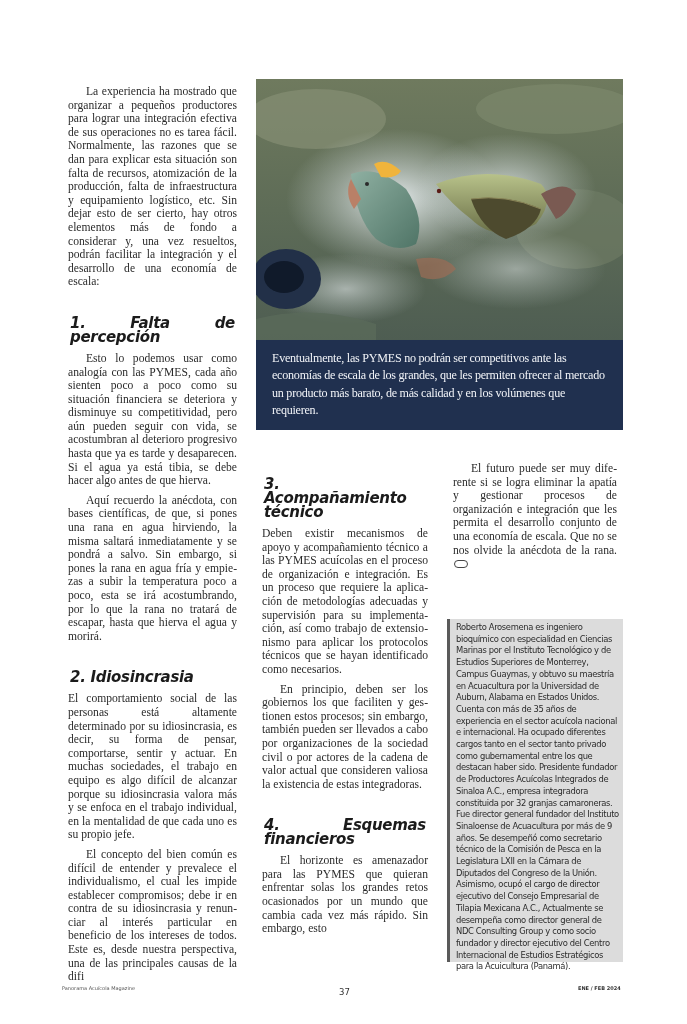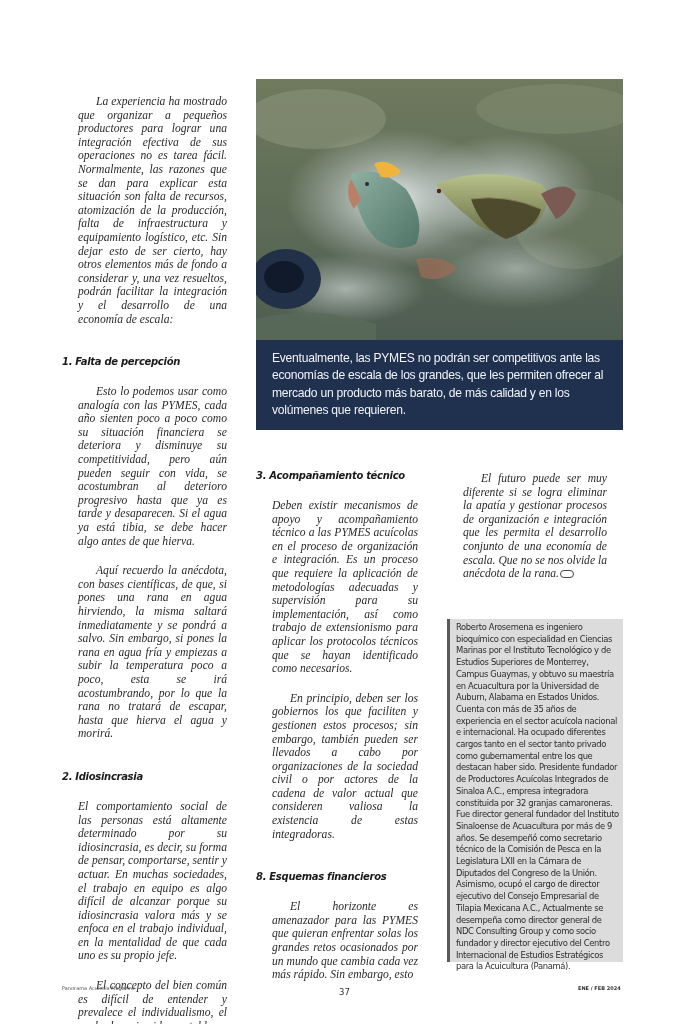--- a/index.html
+++ b/index.html
@@ -1,29 +1,29 @@
 <!DOCTYPE html>
 <html><head>
 <meta charset="utf-8">
 <style>
   html, body { margin: 0; padding: 0; background: #ffffff; }
   body { width: 687px; height: 1024px; position: relative; overflow: hidden; font-family: "Liberation Serif", serif; color: #2a2a2a; }
   .col { position: absolute; font-size: 11.6px; line-height: 13.6px; text-align: justify; hyphens: manual; }
-  .col p { margin: 16px; font-style: italic; }
+  .col p { margin: 6px; }
   .col p.indent { text-indent: 18px; }
-  .col h3 { margin: 0; font-family: "DejaVu Sans", sans-serif; font-style: italic; font-weight: bold; font-size: 10px; line-height: 14px; color: #1b1b1b; letter-spacing: -0.3px; }
+  .col h3 { margin: 8px; font-family: "DejaVu Sans", sans-serif; font-style: italic; font-weight: bold; font-size: 15px; line-height: 14px; color: #1b1b1b; letter-spacing: -0.3px; }
   #col1 { left: 62px; top: 79px; width: 181px; }
   #col2 { left: 256px; top: 456px; width: 178px; }
   #col3 { left: 447px; top: 456px; width: 176px; }
   .gap { height: 13px; }
 
   #photo { position: absolute; left: 256px; top: 79px; width: 367px; height: 262px; overflow: hidden; background: #5c6a55; }
   #photo svg { display: block; width: 100%; height: 100%; }
 
-  #pullquote { position: absolute; left: 256px; top: 340px; width: 367px; height: 90px; background: #20304f; box-sizing: border-box; padding: 10px 12px 0 16px; color: #f2f4f8; font-family: Liberation Sans, sans-serif; font-size: 12.1px; line-height: 17.4px; letter-spacing: -0.25px; }
+  #pullquote { position: absolute; left: 256px; top: 340px; width: 367px; height: 90px; background: #20304f; box-sizing: border-box; padding: 10px 12px 0 16px; color: #f2f4f8; font-family: Liberation Serif, serif; font-size: 12.1px; line-height: 17.4px; letter-spacing: -0.25px; }
 
   #bio { position: absolute; left: 447px; top: 619px; width: 176px; height: 343px; background: #dcdcdc; border-left: 3px solid #5a5a5a; box-sizing: border-box; padding: 3px 4px 0 6px; font-family: "DejaVu Sans", sans-serif; font-size: 8.4px; line-height: 11.7px; color: #2b2b2b; letter-spacing: -0.35px; }
 
   .end-mark { display: inline-block; width: 12px; height: 6px; border: 1px solid #444; border-radius: 4px; margin-left: 1px; vertical-align: middle; position: relative; top: -1px; }
 
   #footer-left { position: absolute; left: 62px; top: 985px; font-family: "DejaVu Sans", sans-serif; font-size: 5px; color: #555; }
   #footer-page { position: absolute; left: 339px; top: 987px; font-family: "DejaVu Sans", sans-serif; font-size: 8.5px; color: #333; }
   #footer-right { position: absolute; left: 578px; top: 985px; font-family: "DejaVu Sans", sans-serif; font-size: 5px; font-weight: bold; color: #333; }
 </style>
 </head>
@@ -89,21 +89,21 @@
 <div id="pullquote">
   <span>Eventualmente, las PYMES no podrán ser competitivos ante las economías de escala de los grandes, que les permiten ofrecer al mercado un producto más barato, de más calidad y en los volúmenes que requieren.</span>
 </div>
 
 <div id="col2" class="col">
   <div class="gap"></div>
   <h3>3. Acompañamiento técnico</h3>
   <p>Deben existir mecanismos de apoyo y acompañamiento técnico a las PYMES acuícolas en el proceso de organización e integración. Es un proceso que requiere la aplica­ción de metodologías adecuadas y supervisión para su implementa­ción, así como trabajo de extensio­nismo para aplicar los protocolos técnicos que se hayan identificado como necesarios.</p>
   <p class="indent">En principio, deben ser los gobiernos los que faciliten y ges­tionen estos procesos; sin embargo, también pueden ser llevados a cabo por organizaciones de la sociedad civil o por actores de la cadena de valor actual que consideren valiosa la existencia de estas integradoras.</p>
   <div class="gap"></div>
-  <h3>8. Esquemas financieros</h3>
+  <h3>4. Esquemas financieros</h3>
   <p class="indent">El horizonte es amenazador para las PYMES que quieran enfrentar solas los grandes retos ocasionados por un mundo que cambia cada vez más rápido. Sin embargo, esto </p>
 </div>
 
 <div id="col3" class="col">
   <p class="indent"><span>El futuro puede ser muy dife­rente si se logra eliminar la apatía y gestionar procesos de organización e integración que les permita el desarrollo conjunto de una econo­mía de escala. Que no se nos olvide la anécdota de la rana.</span><span class="end-mark"></span></p>
 </div>
 
 <div id="bio">
   <span>Roberto Arosemena es ingeniero bioquímico con especialidad en Ciencias Marinas por el Instituto Tecnológico y de Estudios Superiores de Monterrey, Campus Guaymas, y obtuvo su maestría en Acuacultura por la Universidad de Auburn, Alabama en Estados Unidos. Cuenta con más de 35 años de experiencia en el sector acuícola nacional e internacional. Ha ocupado diferentes cargos tanto en el sector tanto privado como gubernamental entre los que destacan haber sido. Presidente fundador de Productores Acuícolas Integrados de Sinaloa A.C., empresa integradora constituida por 32 granjas camaroneras. Fue director general fundador del Instituto Sinaloense de Acuacultura por más de 9 años. Se desempeñó como secretario técnico de la Comisión de Pesca en la Legislatura LXII en la Cámara de Diputados del Congreso de la Unión. Asimismo, ocupó el cargo de director ejecutivo del Consejo Empresarial de Tilapia Mexicana A.C., Actualmente se desempeña como director general de NDC Consulting Group y como socio fundador y director ejecutivo del Centro Internacional de Estudios Estratégicos para la Acuicultura (Panamá).</span>
 </div>

